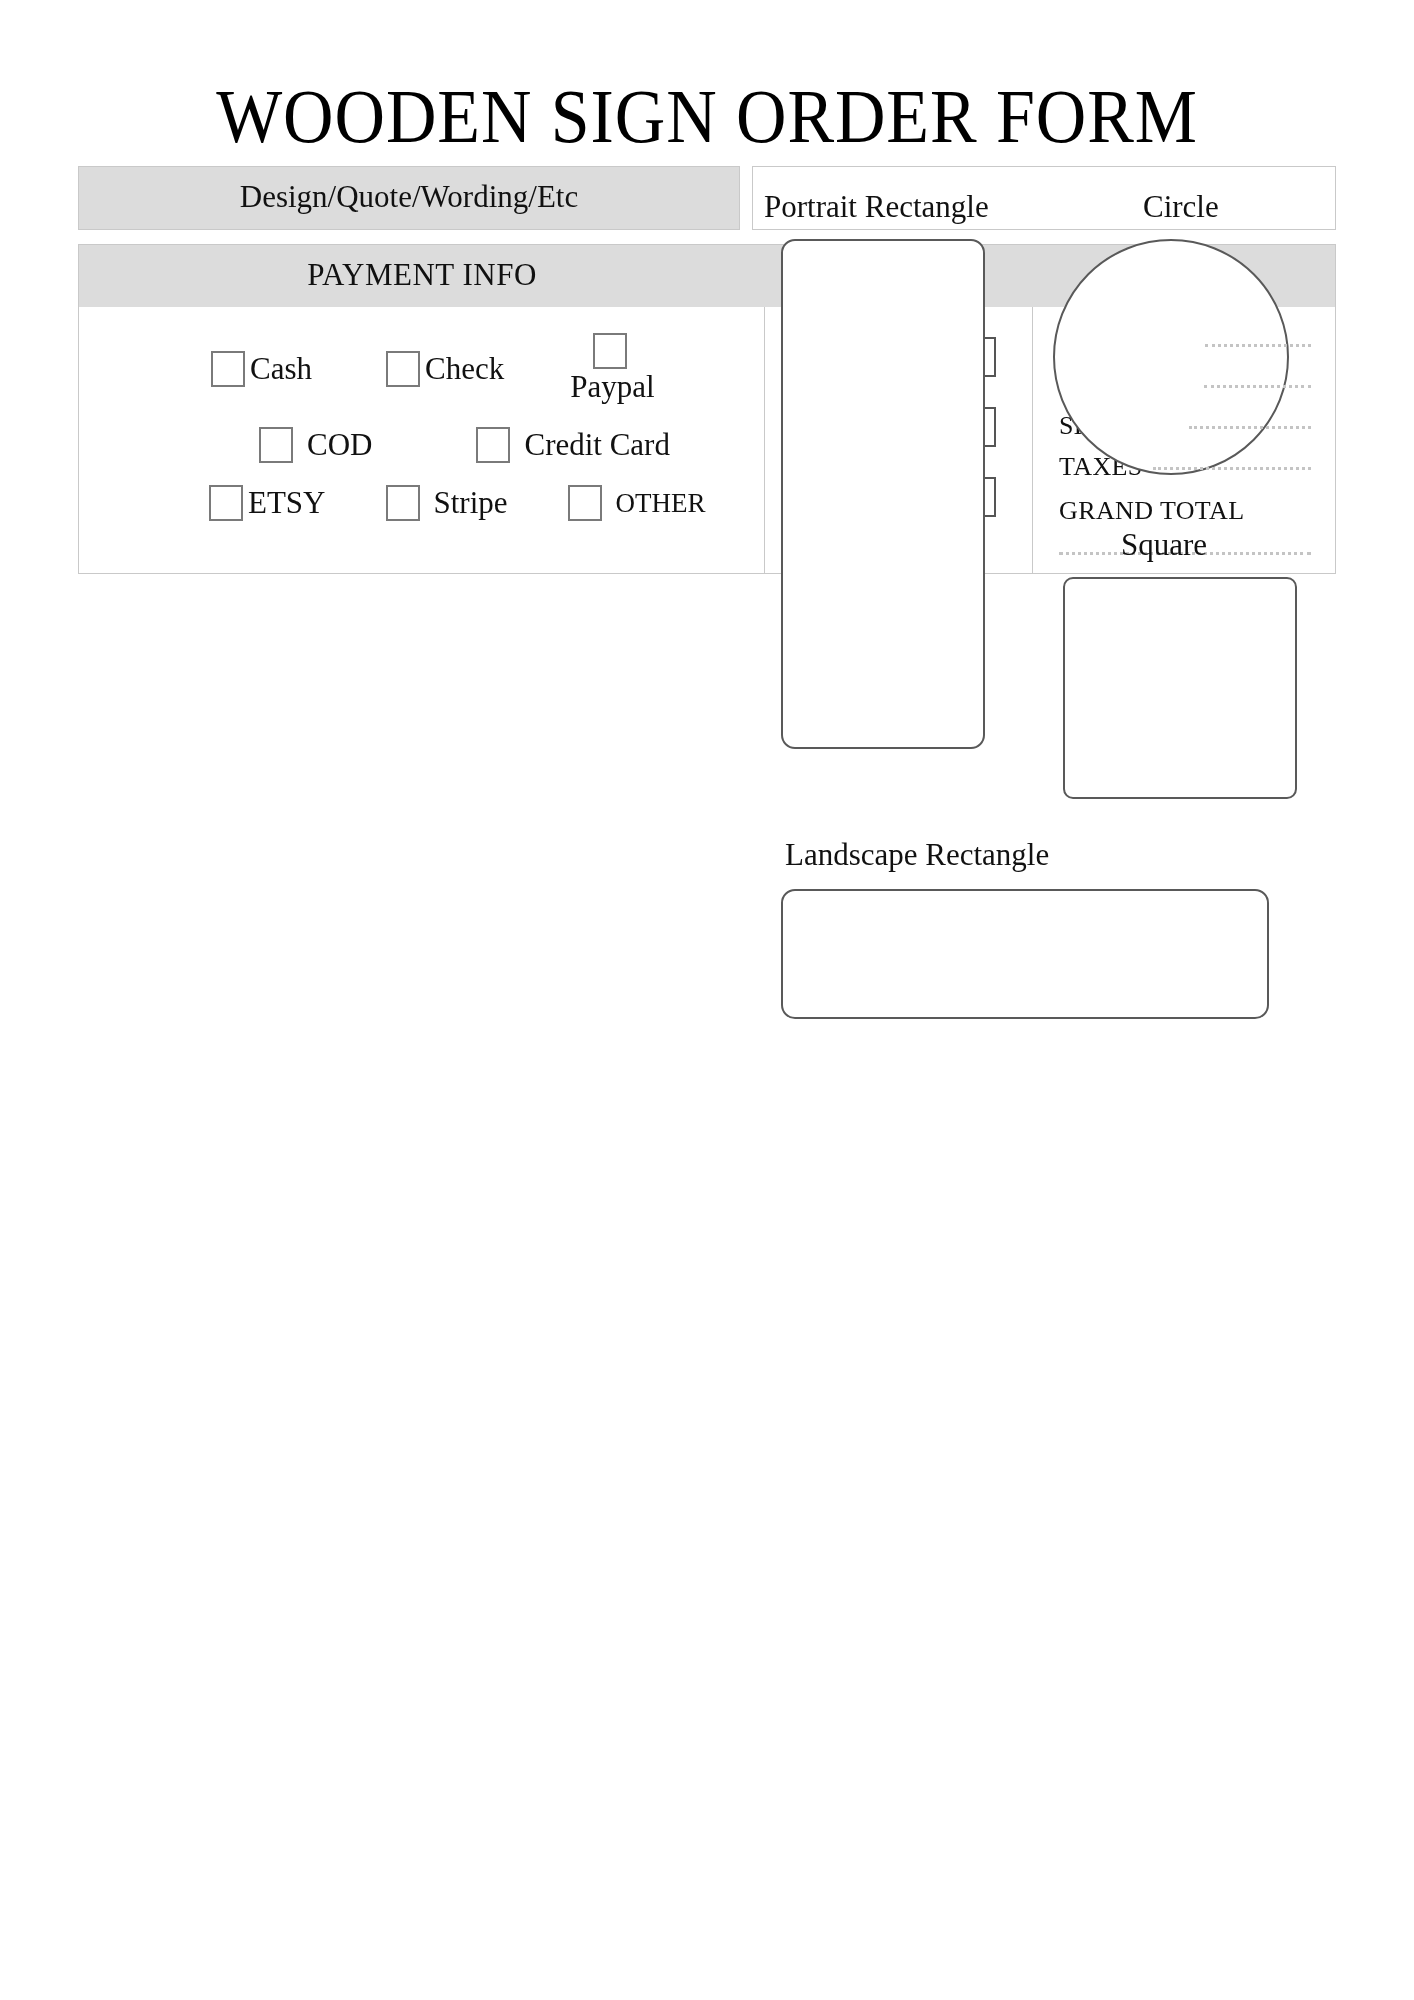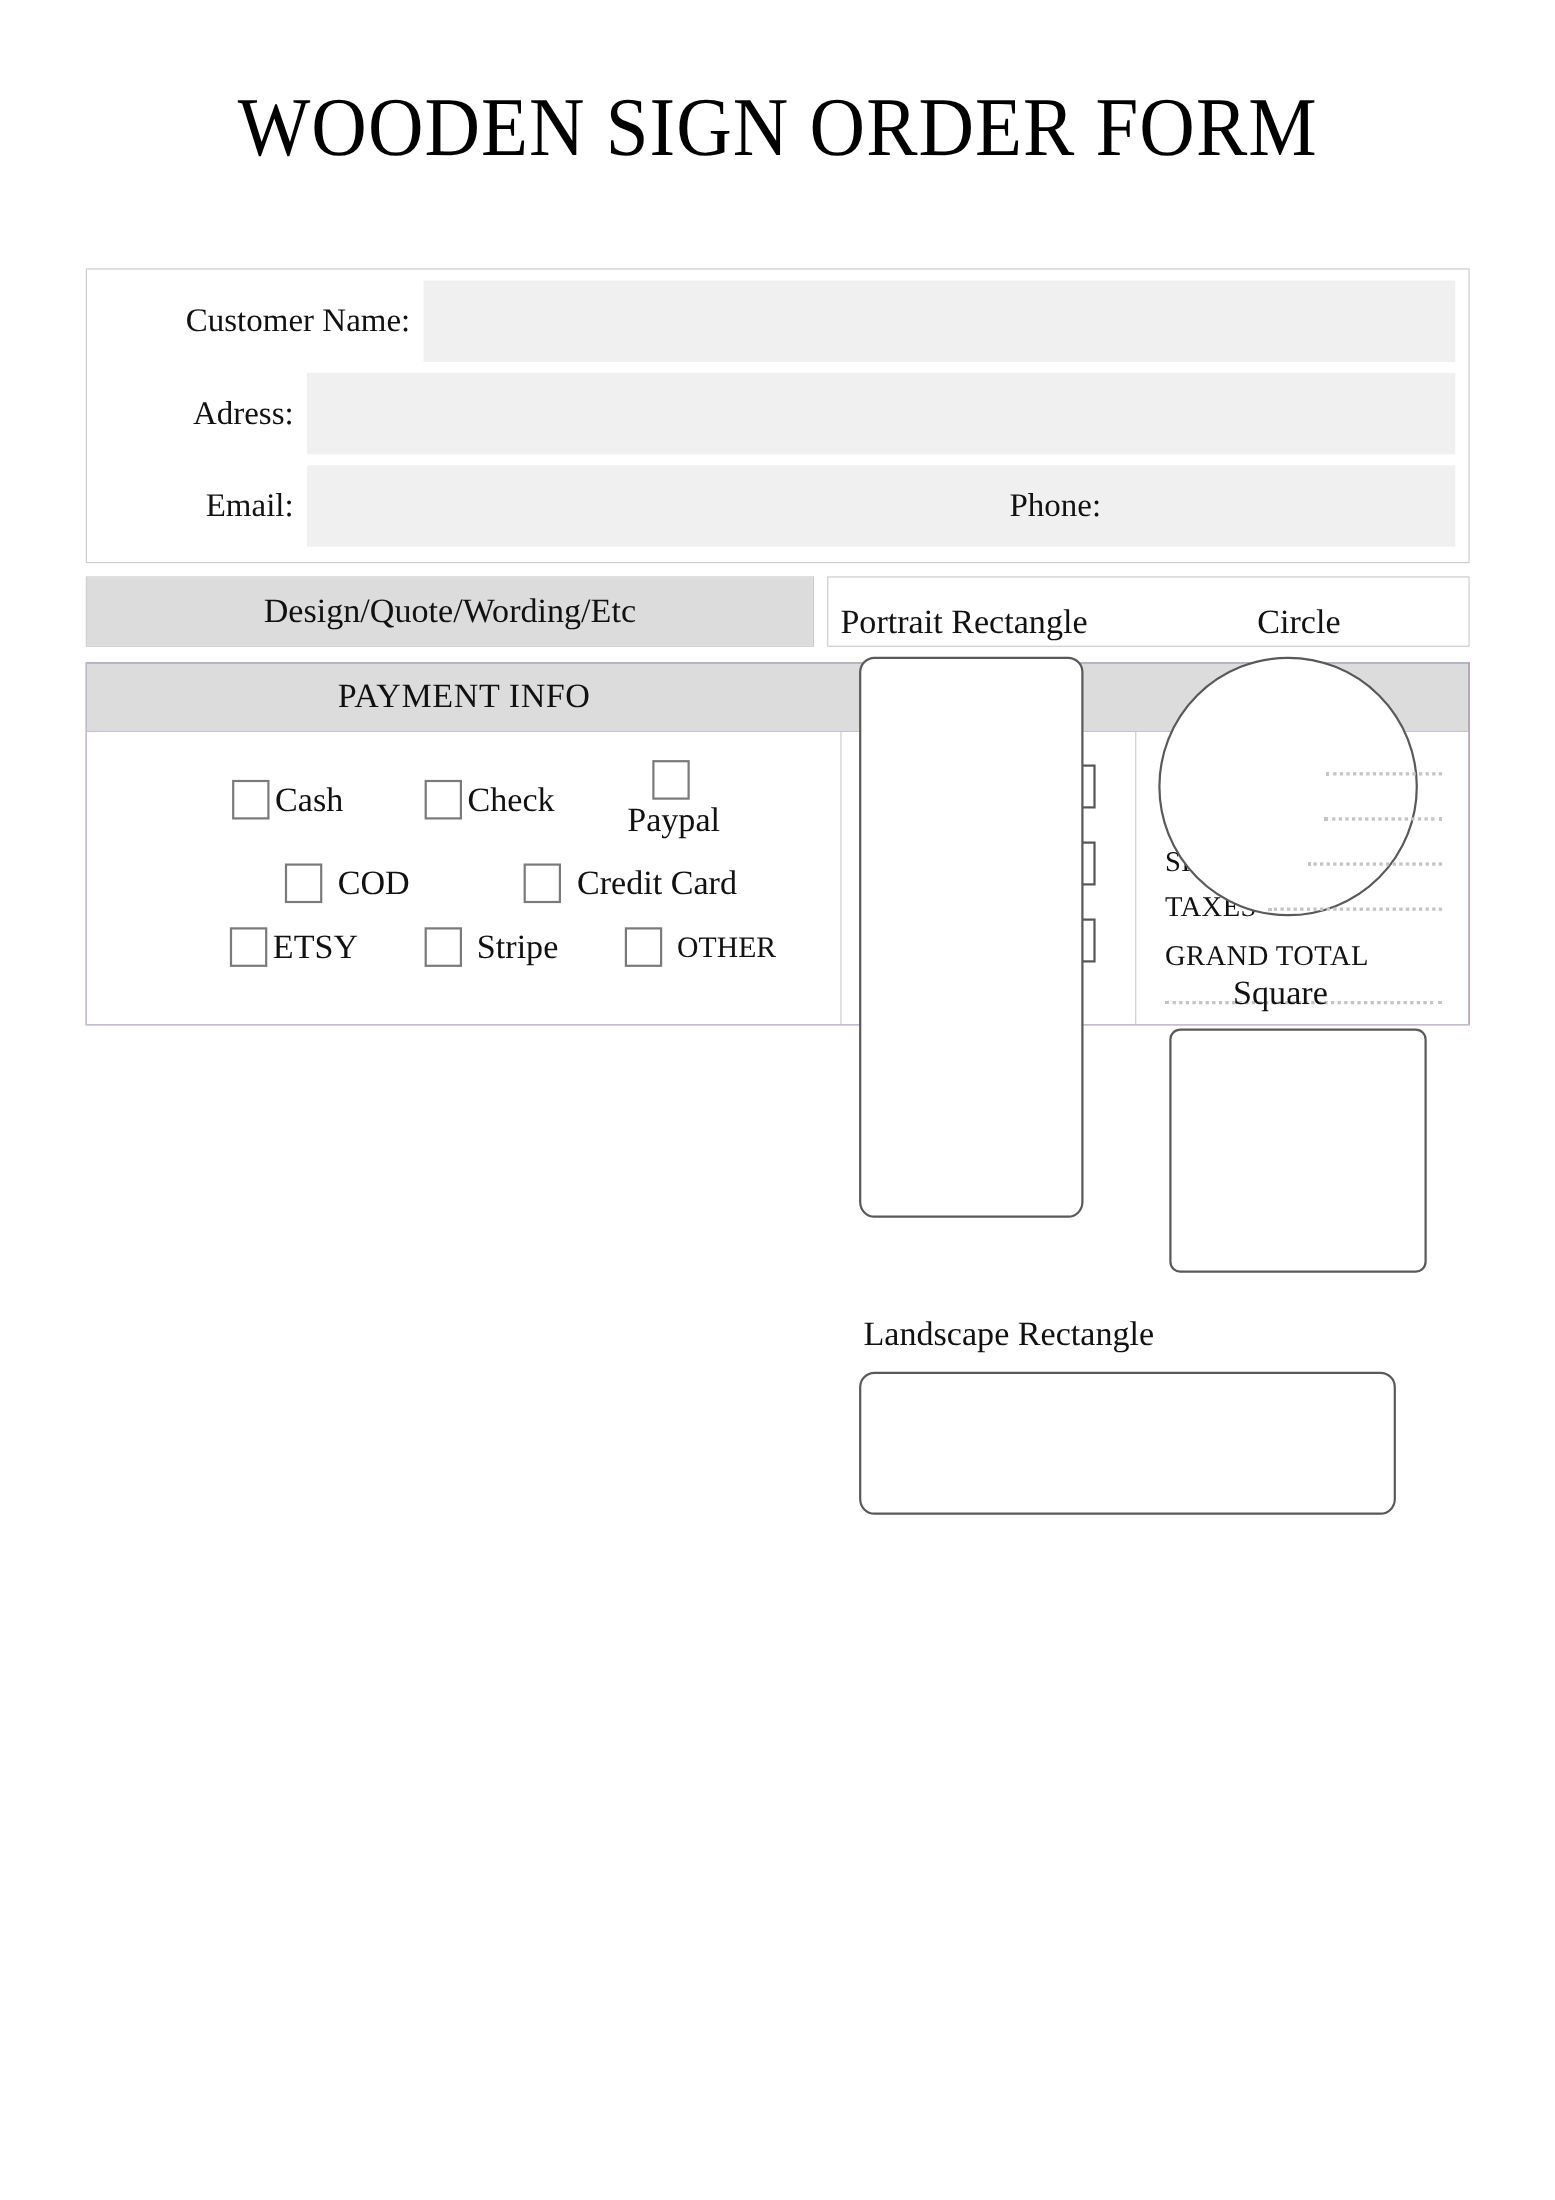--- a/index.html
+++ b/index.html
@@ -294,40 +294,20 @@
     width: 100%;
   }
 </style>
 </head>
 <body>
 
 <div class="page">
 
   <h1 class="title">WOODEN SIGN ORDER FORM</h1>
 
-  <div class="customer-box">
-
-    <div class="cust-row">
-      <div class="cust-label lbl-w1">Customer Name:</div>
-      <div class="cust-field"></div>
-    </div>
-
-    <div class="cust-row">
-      <div class="cust-label lbl-w2">Adress:</div>
-      <div class="cust-field tall"></div>
-    </div>
-
-    <div class="cust-row">
-      <div class="cust-label lbl-w3">Email:</div>
-      <div class="cust-field">
-        <span class="inline-phone">Phone:</span>
-      </div>
-    </div>
-
-  </div>
 
   <div class="middle">
 
     <div class="design-col">
       <div class="design-header">Design/Quote/Wording/Etc</div>
       <div class="design-body"></div>
     </div>
 
     <div class="shapes-col">
 

